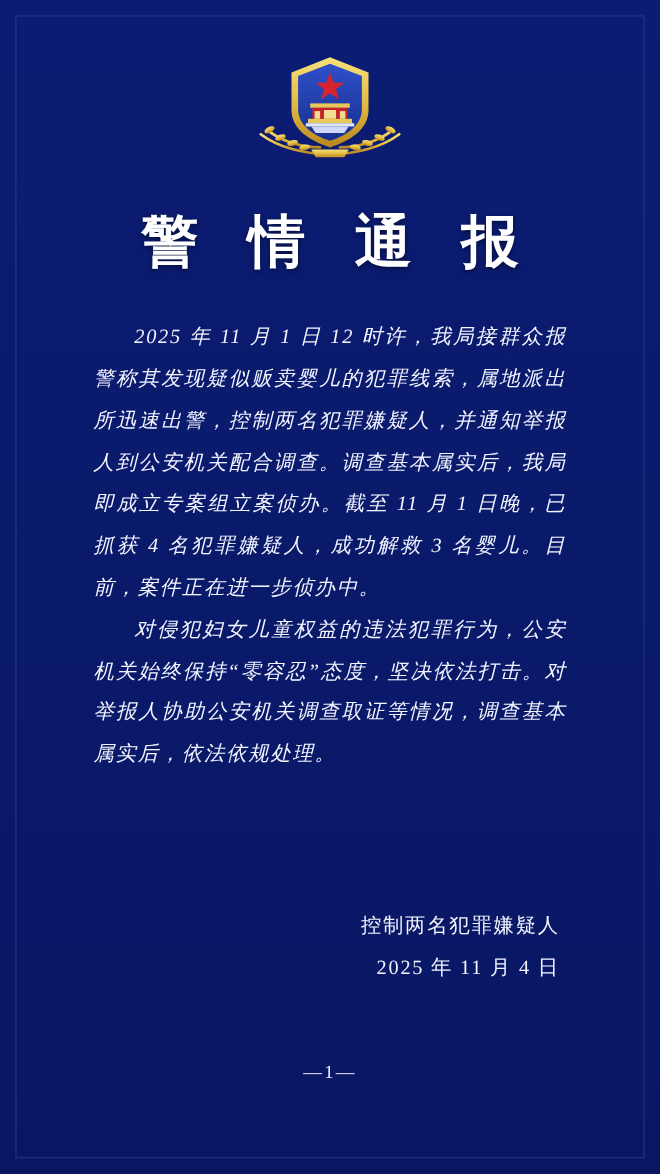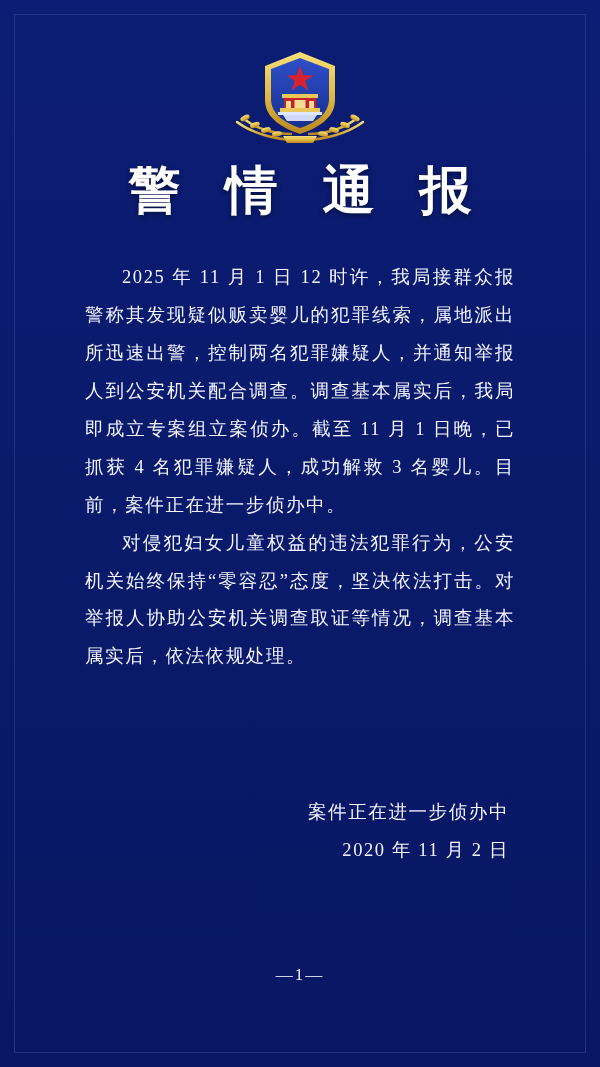--- a/index.html
+++ b/index.html
@@ -41,21 +41,21 @@
     position: relative;
   }
   .emblem-svg {
     display: block;
     width: 150px;
     height: 108px;
   }
 
   
   .title {
-    margin-top: 10px;
+    margin-top: 40px;
     font-size: 52px;
     letter-spacing: 16px;
     text-indent: 16px;
     font-weight: bold;
     color: #ffffff;
     text-shadow: 0 2px 5px rgba(0,0,0,0.45);
     font-family: "Liberation Serif", "DejaVu Serif", serif;
     line-height: 1.1;
   }
 
@@ -66,20 +66,21 @@
     font-size: 18.5px;
     line-height: 2.05;
     letter-spacing: 1.6px;
     text-align: justify;
     text-justify: inter-ideograph;
     color: #f2f4ff;
   }
   .body-text p {
     margin: 0;
     text-indent: 2em;
+    font-style: italic;
   }
 
   
   .signature {
     width: 430px;
     margin-top: 118px;
     text-align: right;
     font-size: 18.5px;
     line-height: 2.05;
     letter-spacing: 1.6px;
@@ -157,18 +158,18 @@
   </div>
 
   <div class="title">警 情 通 报</div>
 
   <div class="body-text">
     <p>2025 年 11 月 1 日 12 时许，我局接群众报警称其发现疑似贩卖婴儿的犯罪线索，属地派出所迅速出警，控制两名犯罪嫌疑人，并通知举报人到公安机关配合调查。调查基本属实后，我局即成立专案组立案侦办。截至 11 月 1 日晚，已抓获 4 名犯罪嫌疑人，成功解救 3 名婴儿。目前，案件正在进一步侦办中。</p>
     <p>对侵犯妇女儿童权益的违法犯罪行为，公安机关始终保持“零容忍”态度，坚决依法打击。对举报人协助公安机关调查取证等情况，调查基本属实后，依法依规处理。</p>
   </div>
 
   <div class="signature">
-    <div>案件正在进一步侦办中</div>
-    <div>2020 年 11 月 2 日</div>
+    <div>控制两名犯罪嫌疑人</div>
+    <div>2025 年 11 月 4 日</div>
   </div>
 
   <div class="page-number">—1—</div>
 </div>
 
 </body></html>

